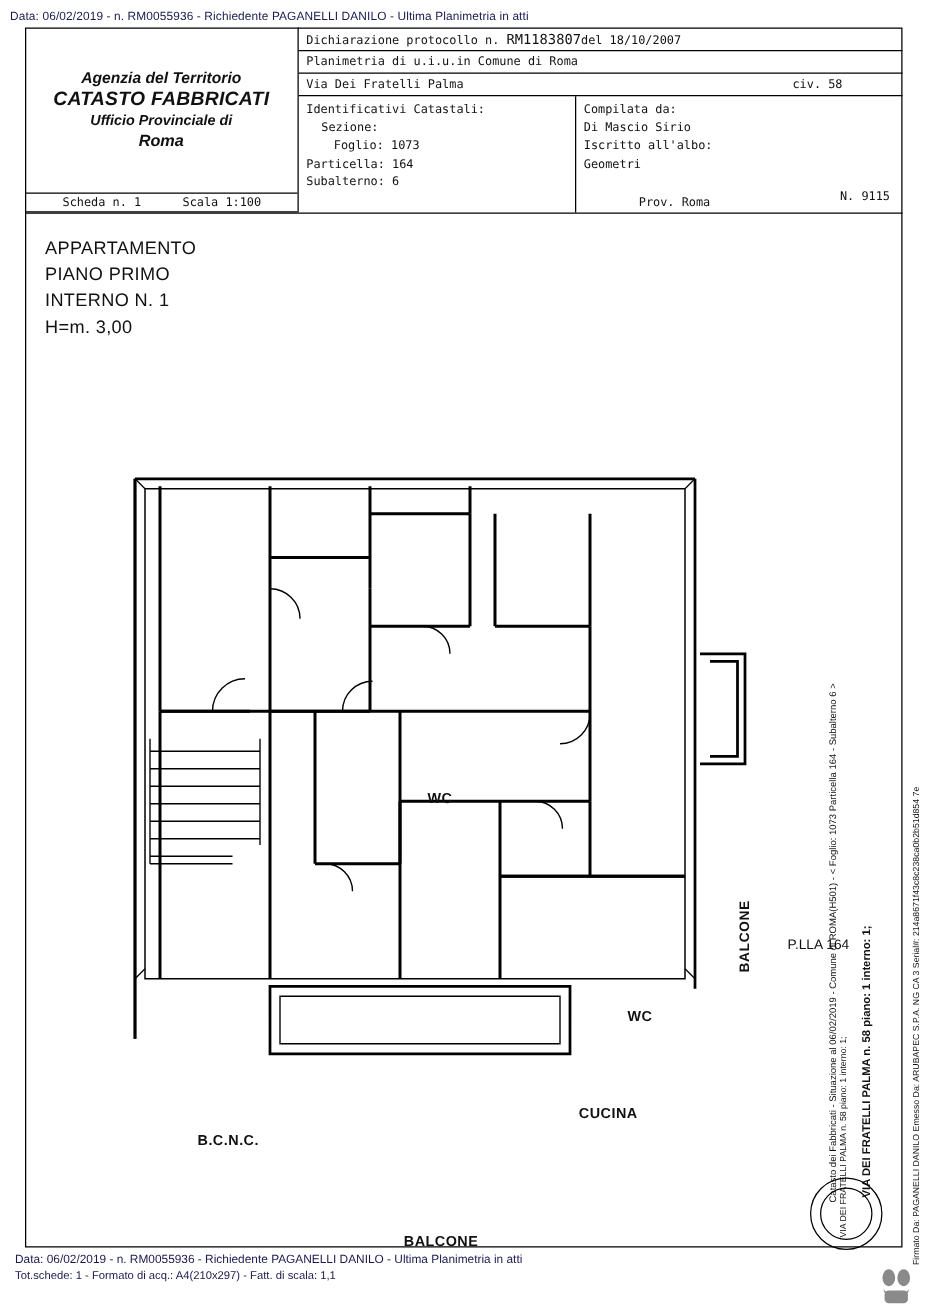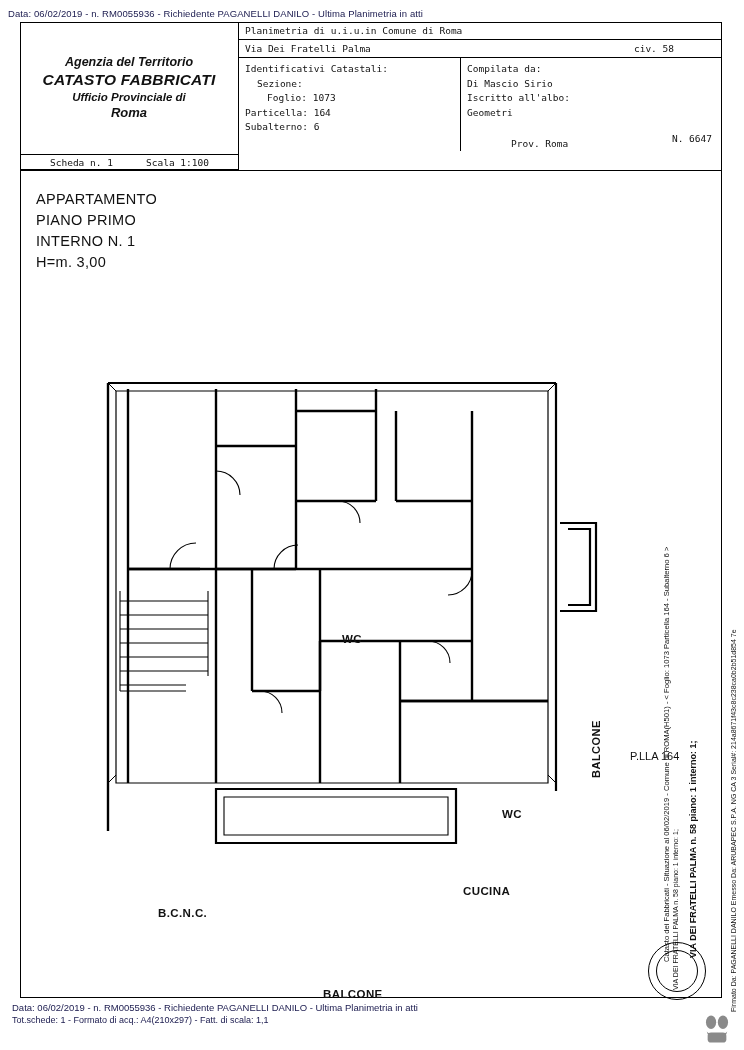--- a/index.html
+++ b/index.html
@@ -165,40 +165,45 @@
   <div class="frame"></div>
 
   <div class="hdr-left">
     <div class="l1">Agenzia del Territorio</div>
     <div class="l2">CATASTO FABBRICATI</div>
     <div class="l3">Ufficio Provinciale di</div>
     <div class="l4">Roma</div>
   </div>
 
   <div class="hdr-right">
+    <div class="hr-row hr-r1">
+      <span>Dichiarazione protocollo n.</span>
+      <span class="proto-num">RM1183807</span><span>del</span>
+      <span>18/10/2007</span>
+    </div>
     <div class="hr-row hr-r2">Planimetria di u.i.u.in Comune di Roma</div>
     <div class="hr-row hr-r3">
       <span>Via Dei Fratelli Palma</span>
       <span class="civ">civ. 58</span>
     </div>
     <div class="hr-split">
       <div class="hr-col-l">
         <div>Identificativi Catastali:</div>
         <div class="indent1">Sezione:</div>
         <div class="indent2"><span>Foglio:</span> <span>1073</span></div>
         <div><span>Particella:</span> <span>164</span></div>
         <div><span>Subalterno:</span> <span>6</span></div>
       </div>
       <div class="hr-col-r">
         <div>Compilata da:</div>
         <div>Di Mascio Sirio</div>
         <div>Iscritto all'albo:</div>
         <div>Geometri</div>
         <div class="prov">Prov. Roma</div>
-        <div class="num"><span>N.</span> <span>6647</span></div>
+        <div class="num"><span>N.</span> <span>9115</span></div>
       </div>
     </div>
   </div>
 
   <div class="scheda">
     <div class="a">Scheda n. 1</div>
     <div class="b">Scala 1:100</div>
   </div>
 
   <div class="drawing">

